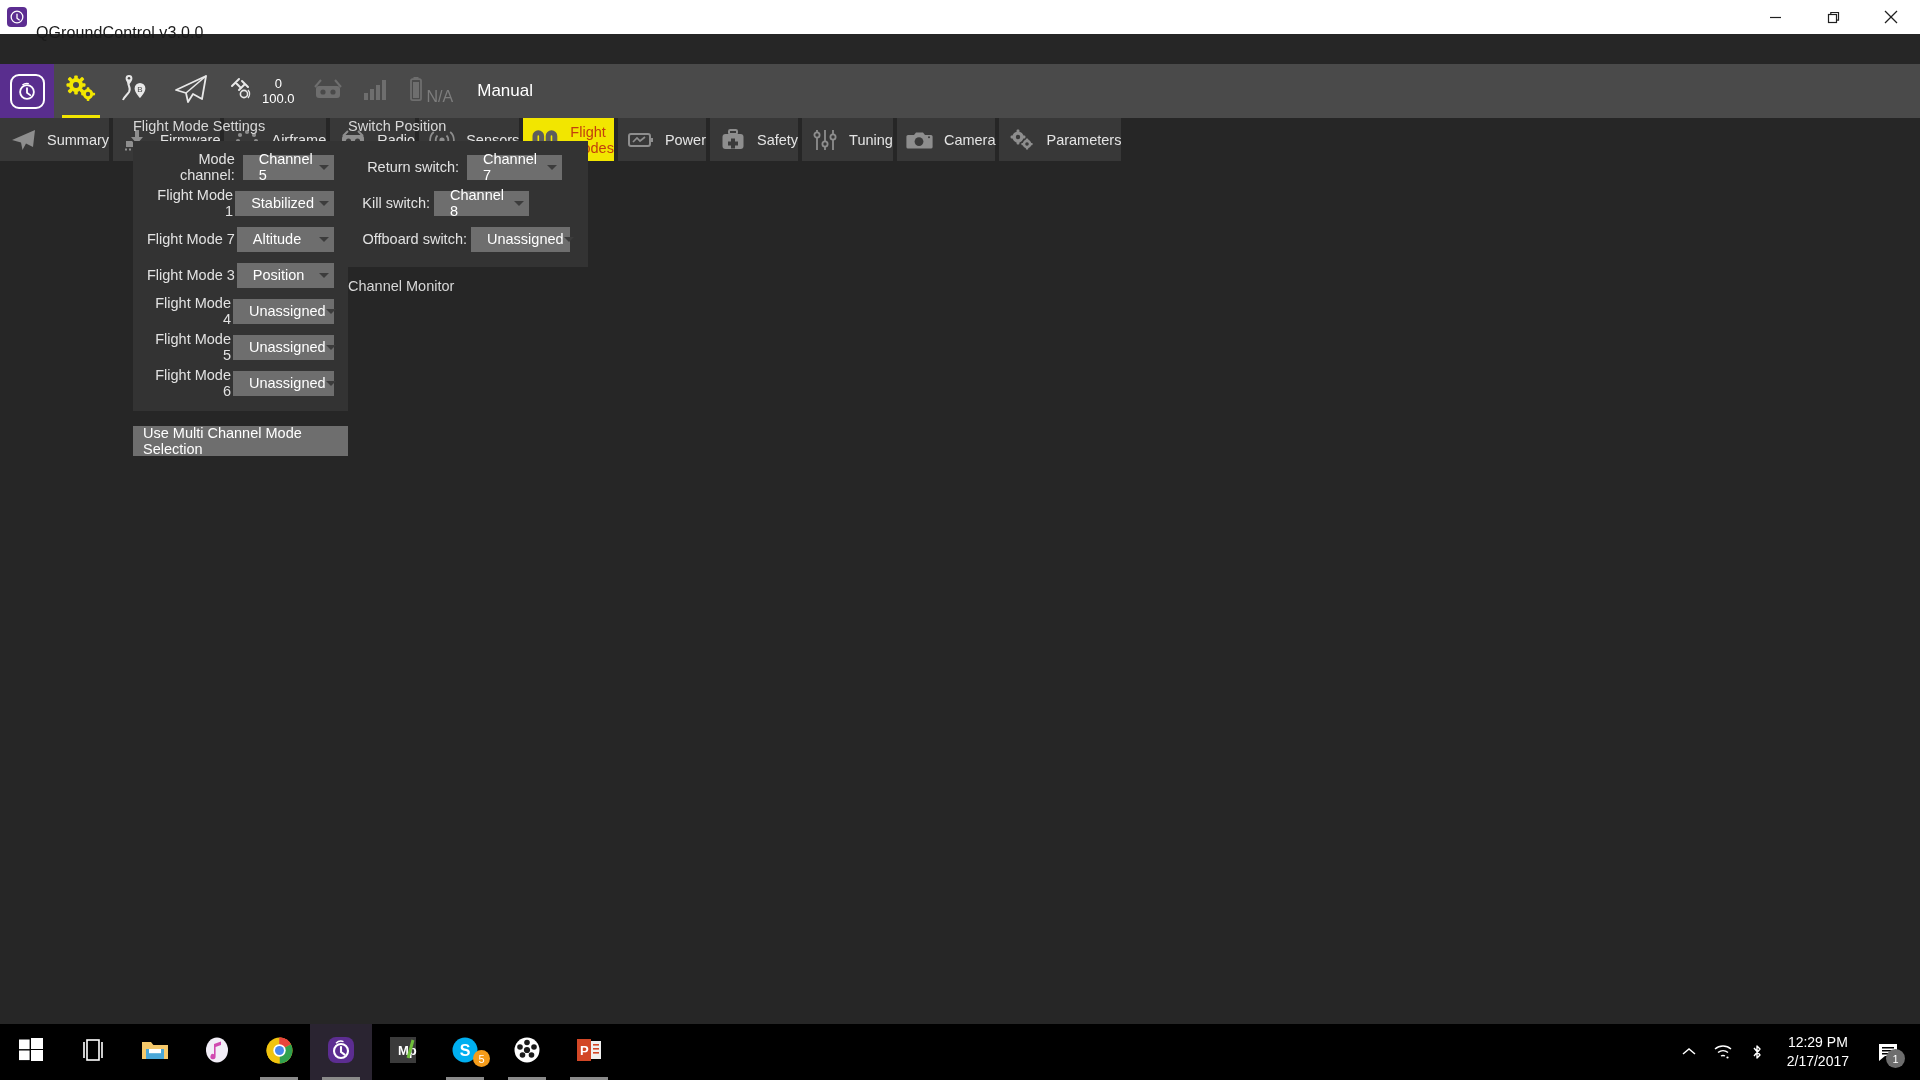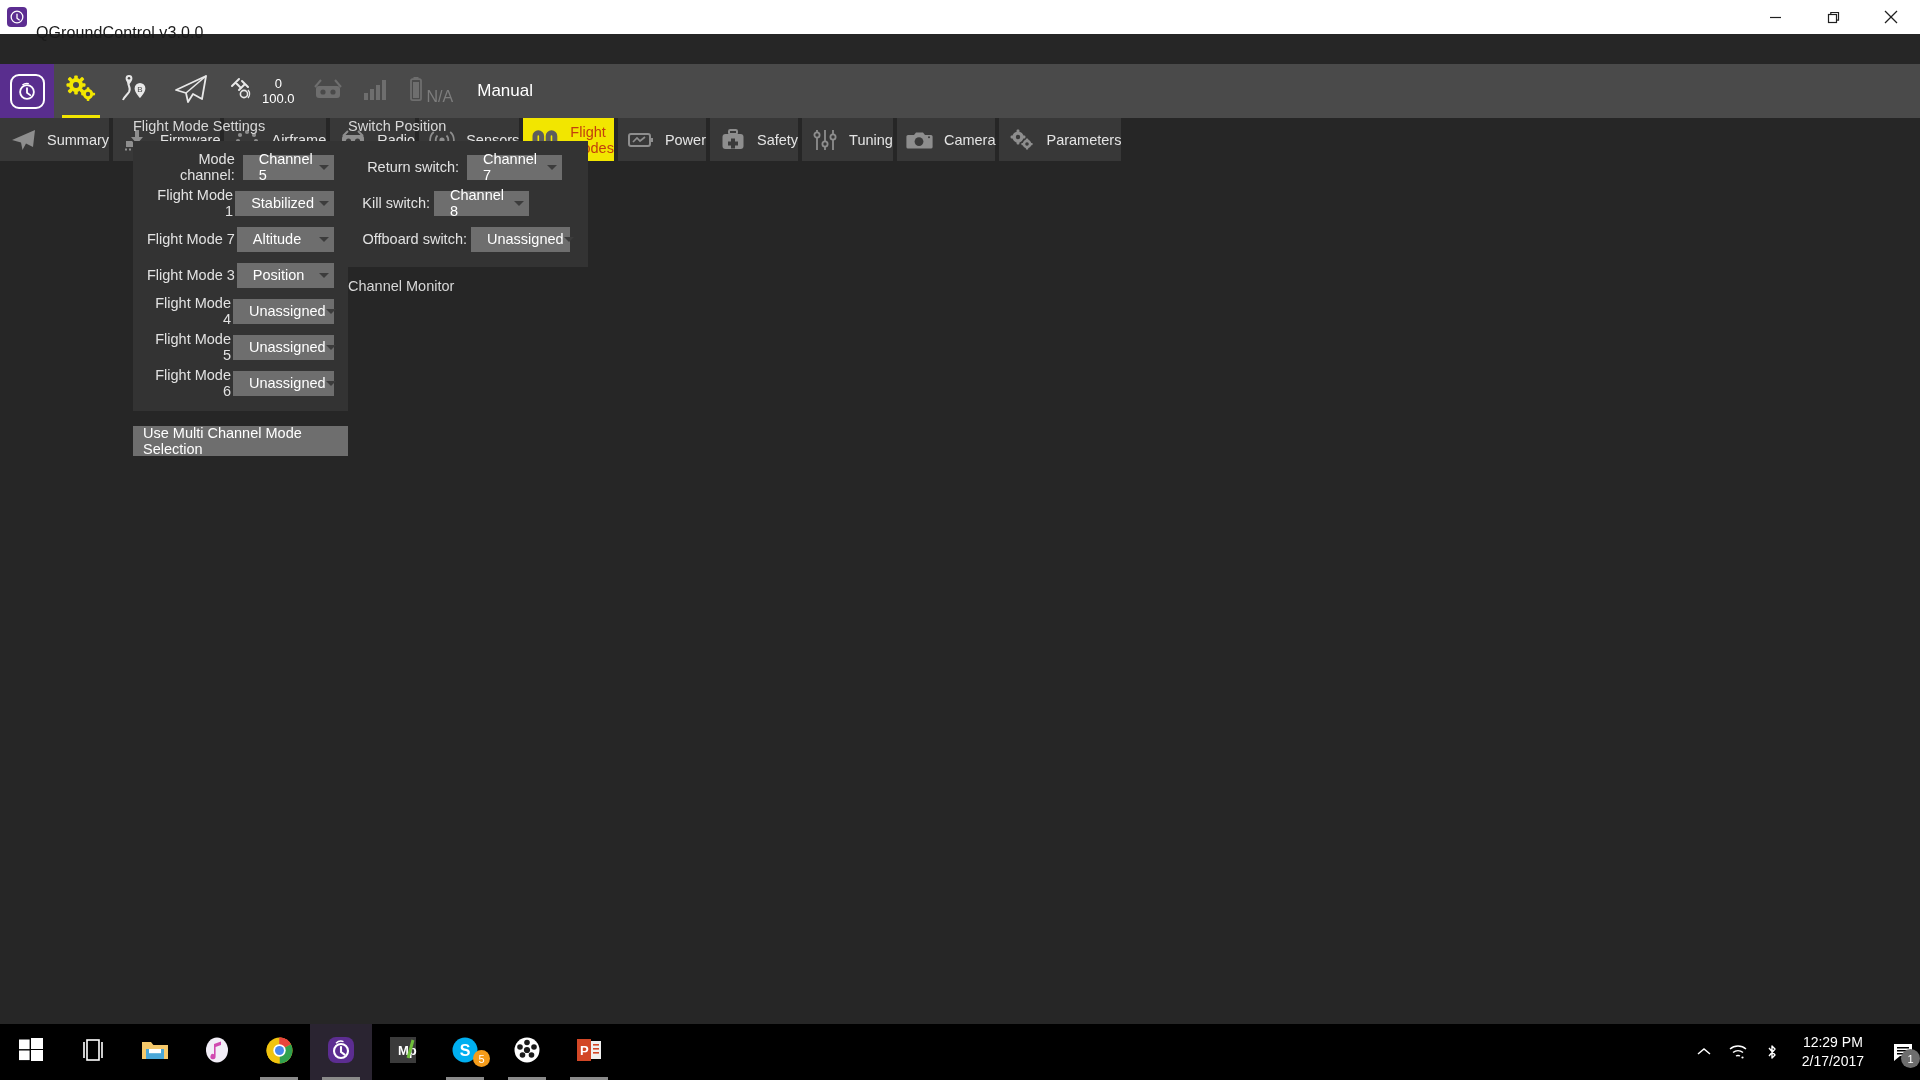--- a/index.html
+++ b/index.html
@@ -127,21 +127,21 @@
     width: 62px; height: 56px; display: flex; align-items: center;
     justify-content: center; position: relative; flex: none;
   }
   .tb-slot.active { background: #2a2431; }
   .tb-slot.open::after {
     content: ""; position: absolute; bottom: 0; left: 12px; right: 12px;
     height: 3px; background: #8a8a8a;
   }
   .tray {
     margin-left: auto; display: flex; align-items: center; height: 56px;
-    gap: 16px; padding-right: 0;
+    gap: 16px; padding-right: 15px;
   }
   .tray-ico { color: #ffffff; display: flex; align-items: center; }
   .clock {
     display: flex; flex-direction: column; align-items: center;
     color: #ffffff; font-size: 14px; line-height: 19px; padding: 0 6px;
   }
   .notif {
     width: 34px; height: 56px; display: flex; align-items: center;
     justify-content: center; position: relative;
   }

